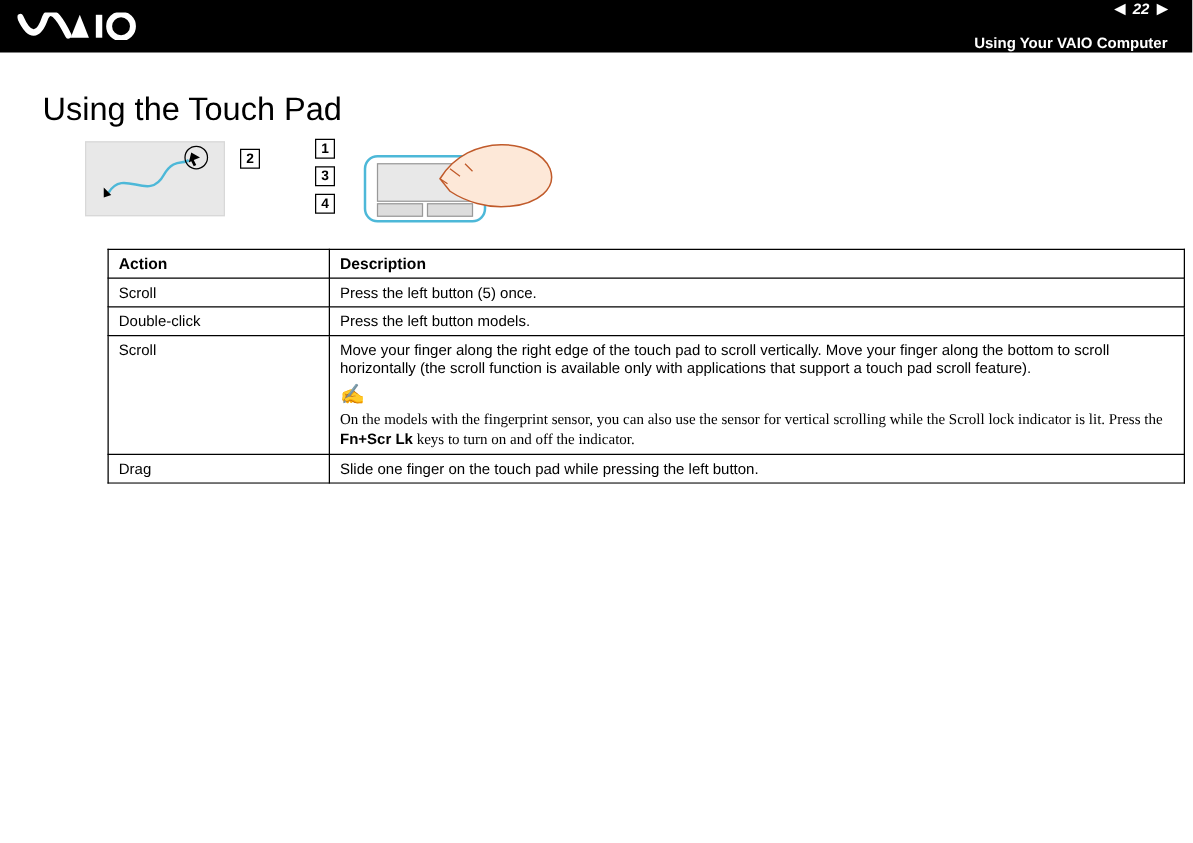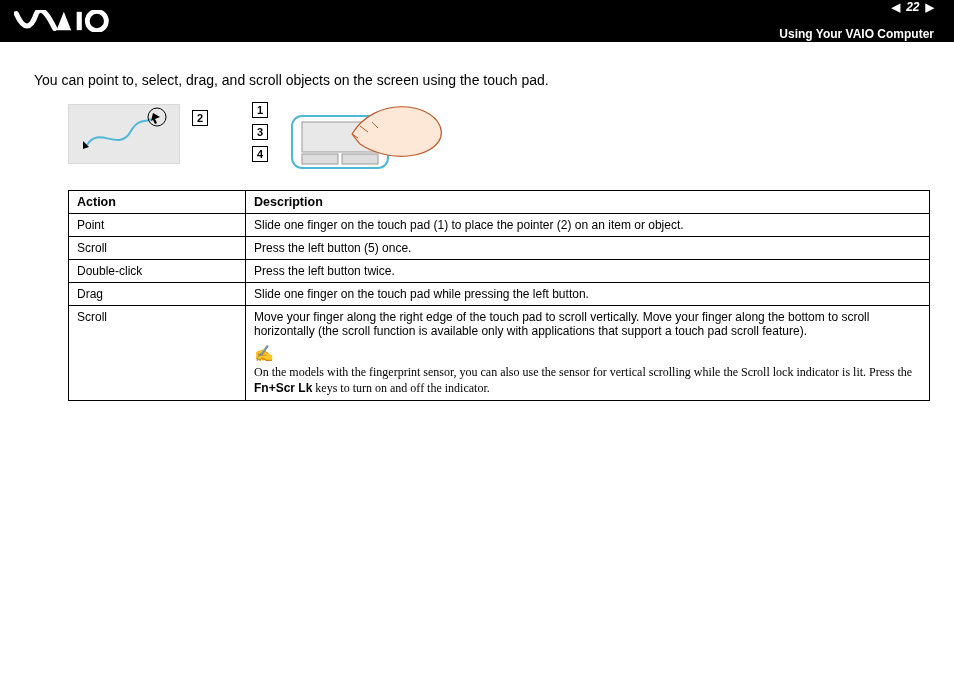--- a/index.html
+++ b/index.html
@@ -45,21 +45,21 @@
     width:16px; height:16px; border:1.5px solid #000; font-size:11px; font-weight:bold; background:#fff;
     font-family: Arial, sans-serif; box-sizing:border-box;
   }
   .callout-stack { display:flex; flex-direction:column; gap:6px; margin-top:-2px;}
   .illus-box2 {
     width: 150px; height: 70px; position:relative; 
   }
   table.actions {
     border-collapse: collapse;
     width: 862px;
-    margin-left: 34px;
+    margin-left: 52px;
     font-size: 12px;
   }
   table.actions th, table.actions td {
     border: 1px solid #000;
     text-align: left;
     vertical-align: top;
     padding: 4px 8px;
   }
   table.actions th {
     font-weight: bold;
@@ -93,21 +93,21 @@
     <div class="page-nav">
       <span class="tri">◀</span>
       <span>22</span>
       <span class="tri">▶</span>
     </div>
     <div class="header-sub">Using Your VAIO Computer</div>
   </div>
 </div>
 
 <div class="content">
-  <p class="intro">You can point to, select, drag, and scroll objects on the screen using the touch pad.</p>
+  <h1 class="page-title">Using the Touch Pad</h1>
 
   <div class="illus-row">
     <div class="illus-box1">
       <svg width="110" height="58" viewBox="0 0 110 58">
         <path d="M18 40 C 30 20, 50 48, 62 26 C 70 12, 78 18, 82 14" stroke="#4db8d8" stroke-width="2" fill="none"></path>
         <polygon points="14,36 20,42 14,44" fill="#000"></polygon>
         <circle cx="88" cy="12" r="9" fill="none" stroke="#000" stroke-width="1"></circle>
         <polygon points="84,8 91,12 86,14 88,18 86,19 84,15 82,16" fill="#000"></polygon>
       </svg>
     </div>
@@ -135,40 +135,36 @@
 
   <table class="actions">
     <thead>
       <tr>
         <th>Action</th>
         <th>Description</th>
       </tr>
     </thead>
     <tbody>
       <tr>
-        <td>Point</td>
-        <td>Slide one finger on the touch pad (1) to place the pointer (2) on an item or object.</td>
-      </tr>
-      <tr>
         <td>Scroll</td>
         <td>Press the left button (5) once.</td>
       </tr>
       <tr>
         <td>Double-click</td>
-        <td>Press the left button twice.</td>
-      </tr>
-      <tr>
-        <td>Drag</td>
-        <td>Slide one finger on the touch pad while pressing the left button.</td>
+        <td>Press the left button models.</td>
       </tr>
       <tr>
         <td>Scroll</td>
         <td>
           <div>Move your finger along the right edge of the touch pad to scroll vertically. Move your finger along the bottom to scroll horizontally (the scroll function is available only with applications that support a touch pad scroll feature).</div>
           <div class="note-icon">✍</div>
           <div class="note-text">
             <span>On the models with the fingerprint sensor, you can also use the sensor for vertical scrolling while the Scroll lock indicator is lit. Press the </span><b>Fn+Scr Lk</b><span> keys to turn on and off the indicator.</span>
           </div>
         </td>
       </tr>
+      <tr>
+        <td>Drag</td>
+        <td>Slide one finger on the touch pad while pressing the left button.</td>
+      </tr>
     </tbody>
   </table>
 </div>
 
 </body></html>

